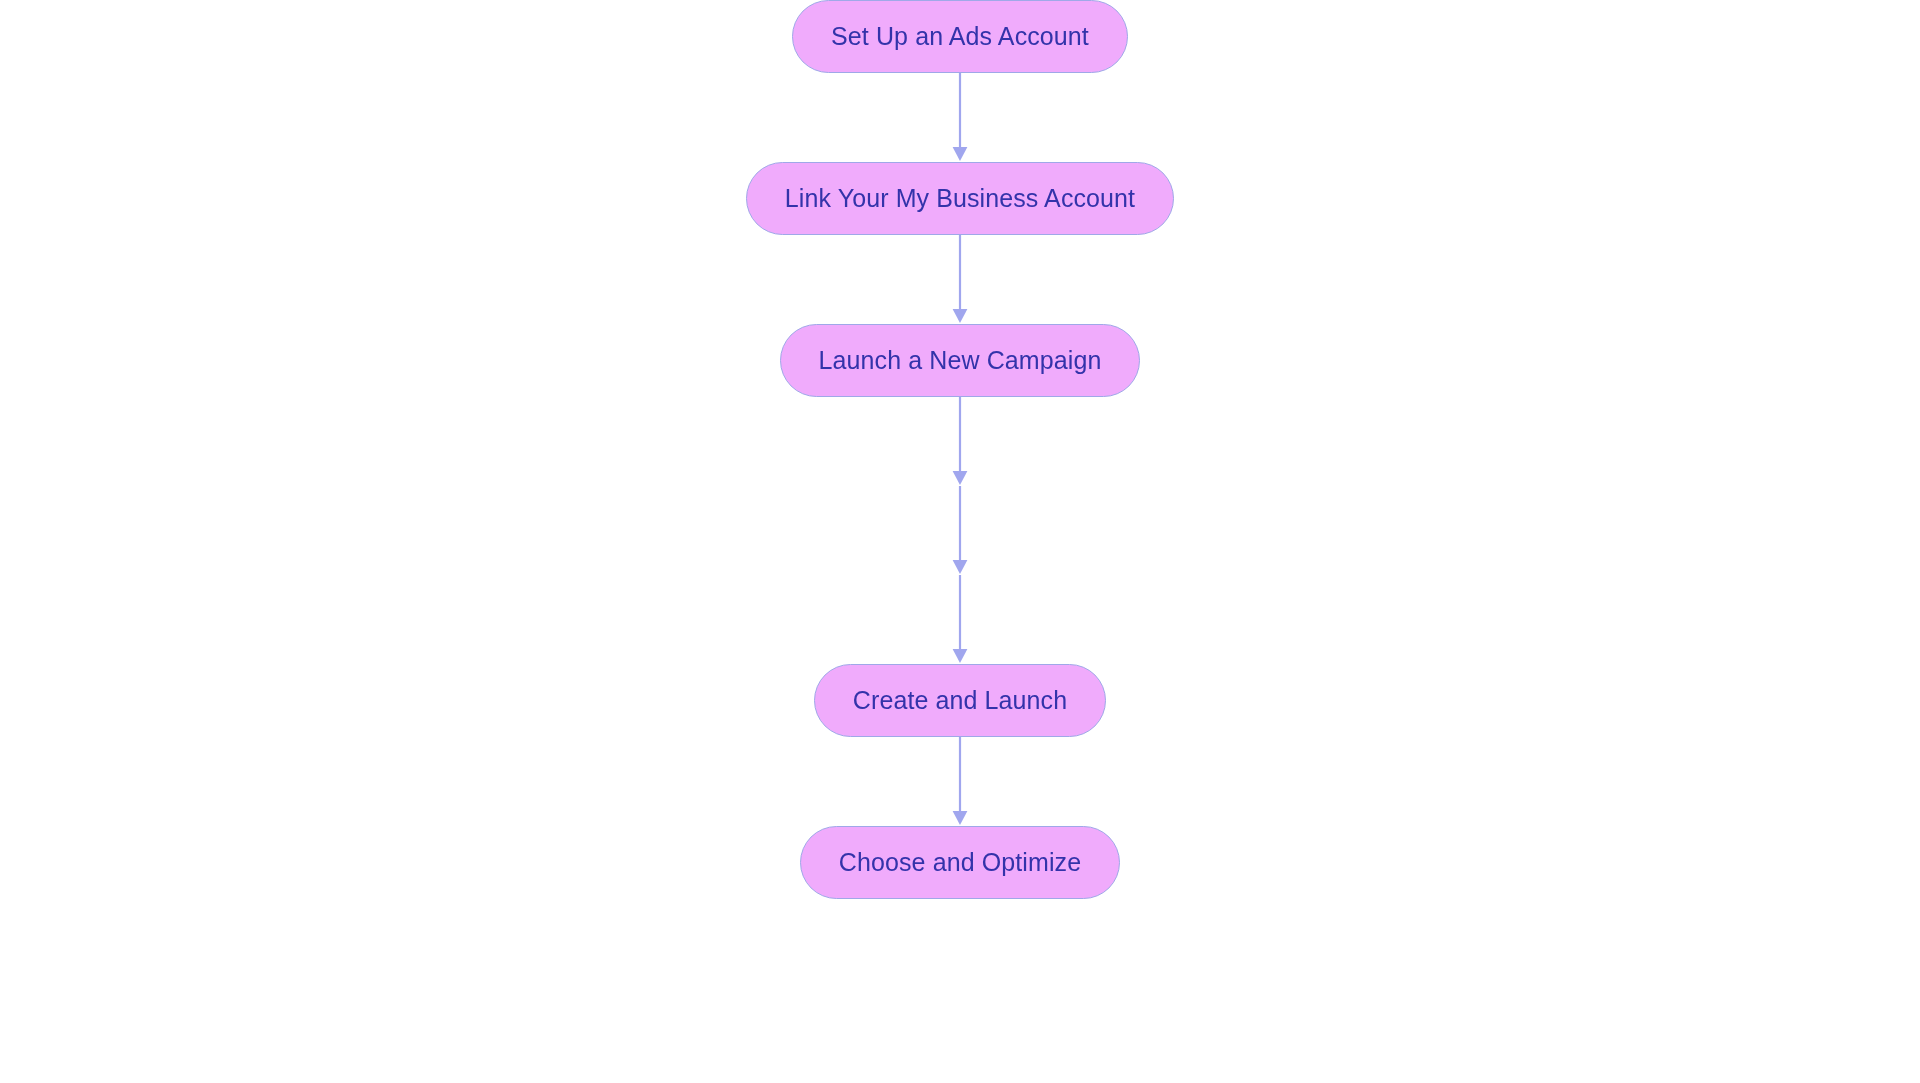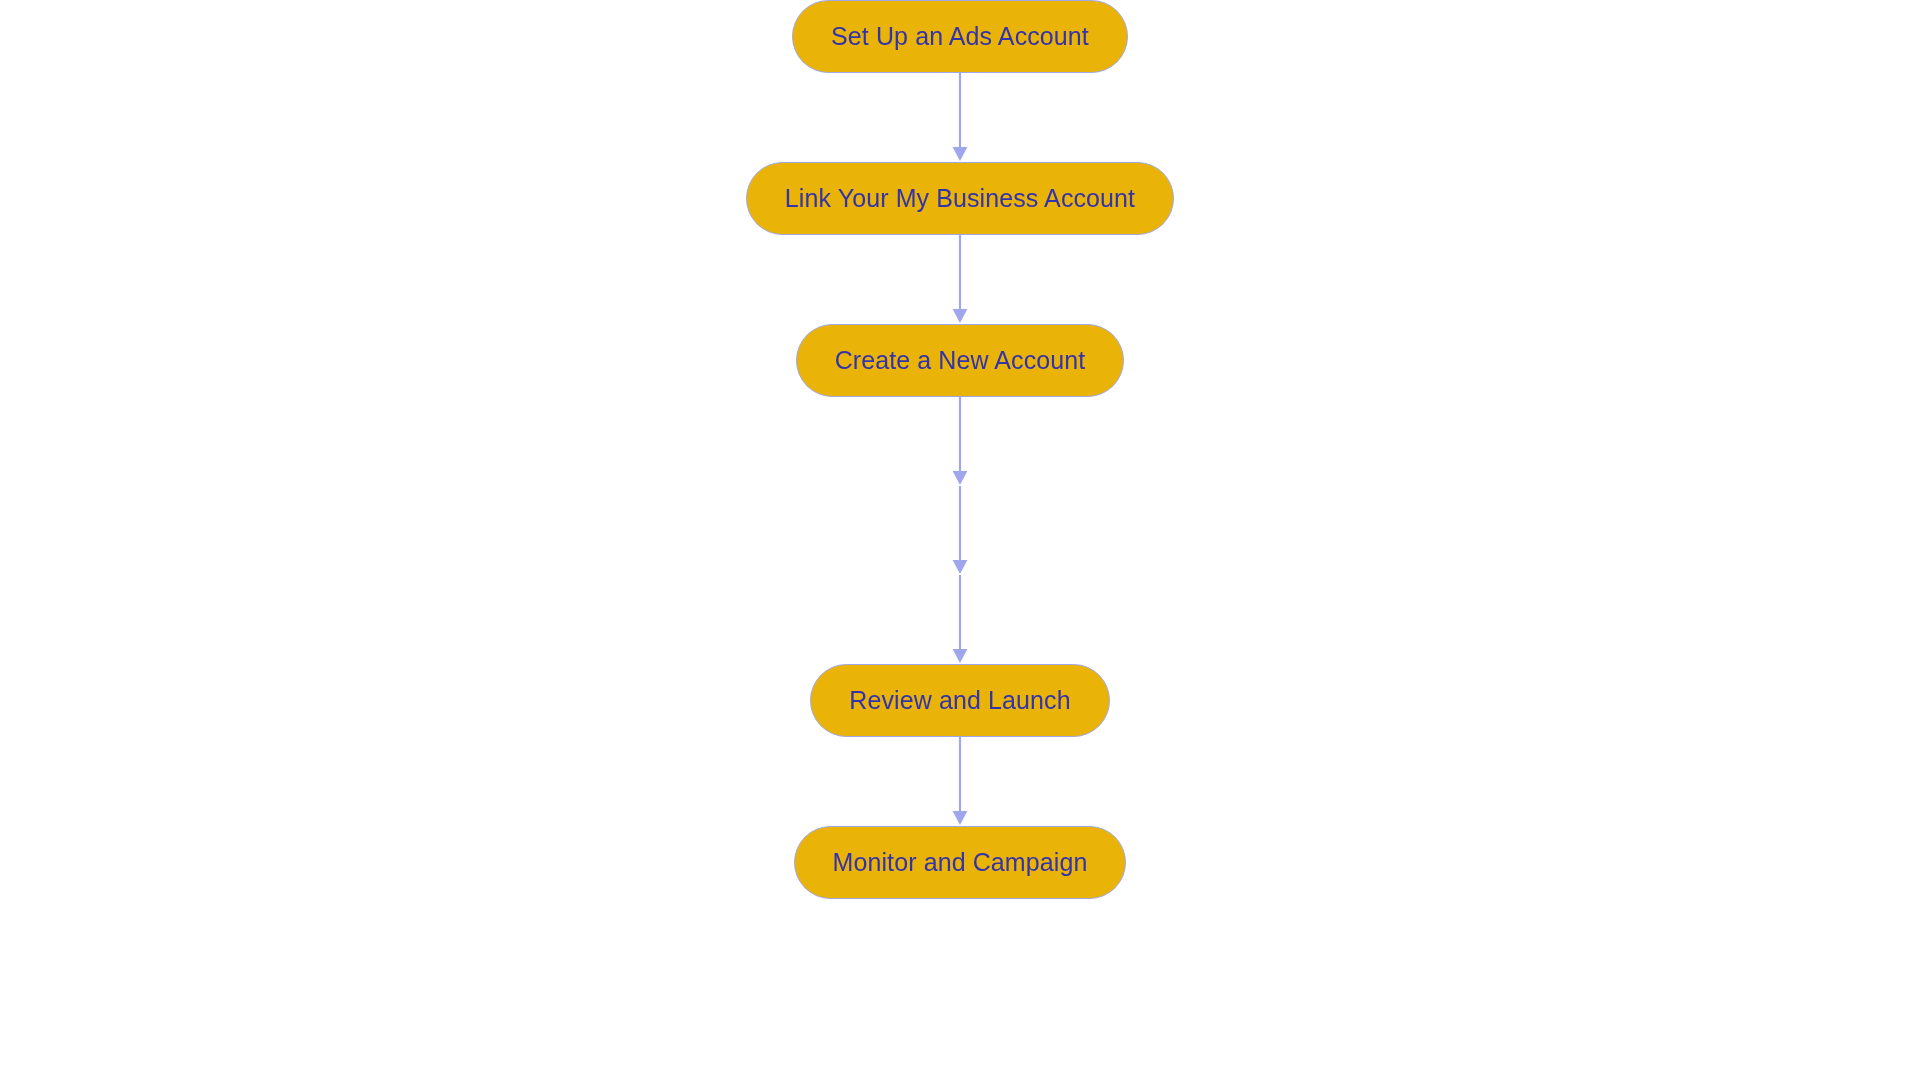--- a/index.html
+++ b/index.html
@@ -31,21 +31,21 @@
     display: flex;
     flex-direction: column;
     align-items: center;
     justify-content: flex-start;
   }
 
   .flow-node {
     box-sizing: border-box;
     height: 73px;
     border-radius: 40px;
-    background: #eab308;
+    background: #f0abfc;
     border: 1.3px solid #9FA8E8;
     color: #3333AA;
     display: flex;
     align-items: center;
     padding: 0 38px;
     font-size: 25px;
     font-weight: 400;
     letter-spacing: 0.1px;
     white-space: nowrap;
     line-height: 1;
@@ -88,47 +88,47 @@
     <div class="flow-node">
       <span>Link Your My Business Account</span>
     </div>
 
     <svg class="flow-connector" viewBox="0 0 22 89">
       <line class="conn-line" x1="11" y1="0" x2="11" y2="75"></line>
       <polygon class="conn-head" points="3.6,74 18.4,74 11,88"></polygon>
     </svg>
 
     <div class="flow-node">
-      <span>Create a New Account</span>
+      <span>Launch a New Campaign</span>
     </div>
 
     <svg class="flow-connector" viewBox="0 0 22 89">
       <line class="conn-line" x1="11" y1="0" x2="11" y2="75"></line>
       <polygon class="conn-head" points="3.6,74 18.4,74 11,88"></polygon>
     </svg>
 
 
     <svg class="flow-connector" viewBox="0 0 22 89">
       <line class="conn-line" x1="11" y1="0" x2="11" y2="75"></line>
       <polygon class="conn-head" points="3.6,74 18.4,74 11,88"></polygon>
     </svg>
 
 
     <svg class="flow-connector" viewBox="0 0 22 89">
       <line class="conn-line" x1="11" y1="0" x2="11" y2="75"></line>
       <polygon class="conn-head" points="3.6,74 18.4,74 11,88"></polygon>
     </svg>
 
     <div class="flow-node">
-      <span>Review and Launch</span>
+      <span>Create and Launch</span>
     </div>
 
     <svg class="flow-connector" viewBox="0 0 22 89">
       <line class="conn-line" x1="11" y1="0" x2="11" y2="75"></line>
       <polygon class="conn-head" points="3.6,74 18.4,74 11,88"></polygon>
     </svg>
 
     <div class="flow-node">
-      <span>Monitor and Campaign</span>
+      <span>Choose and Optimize</span>
     </div>
 
   </div>
 </div>
 
 </body></html>

